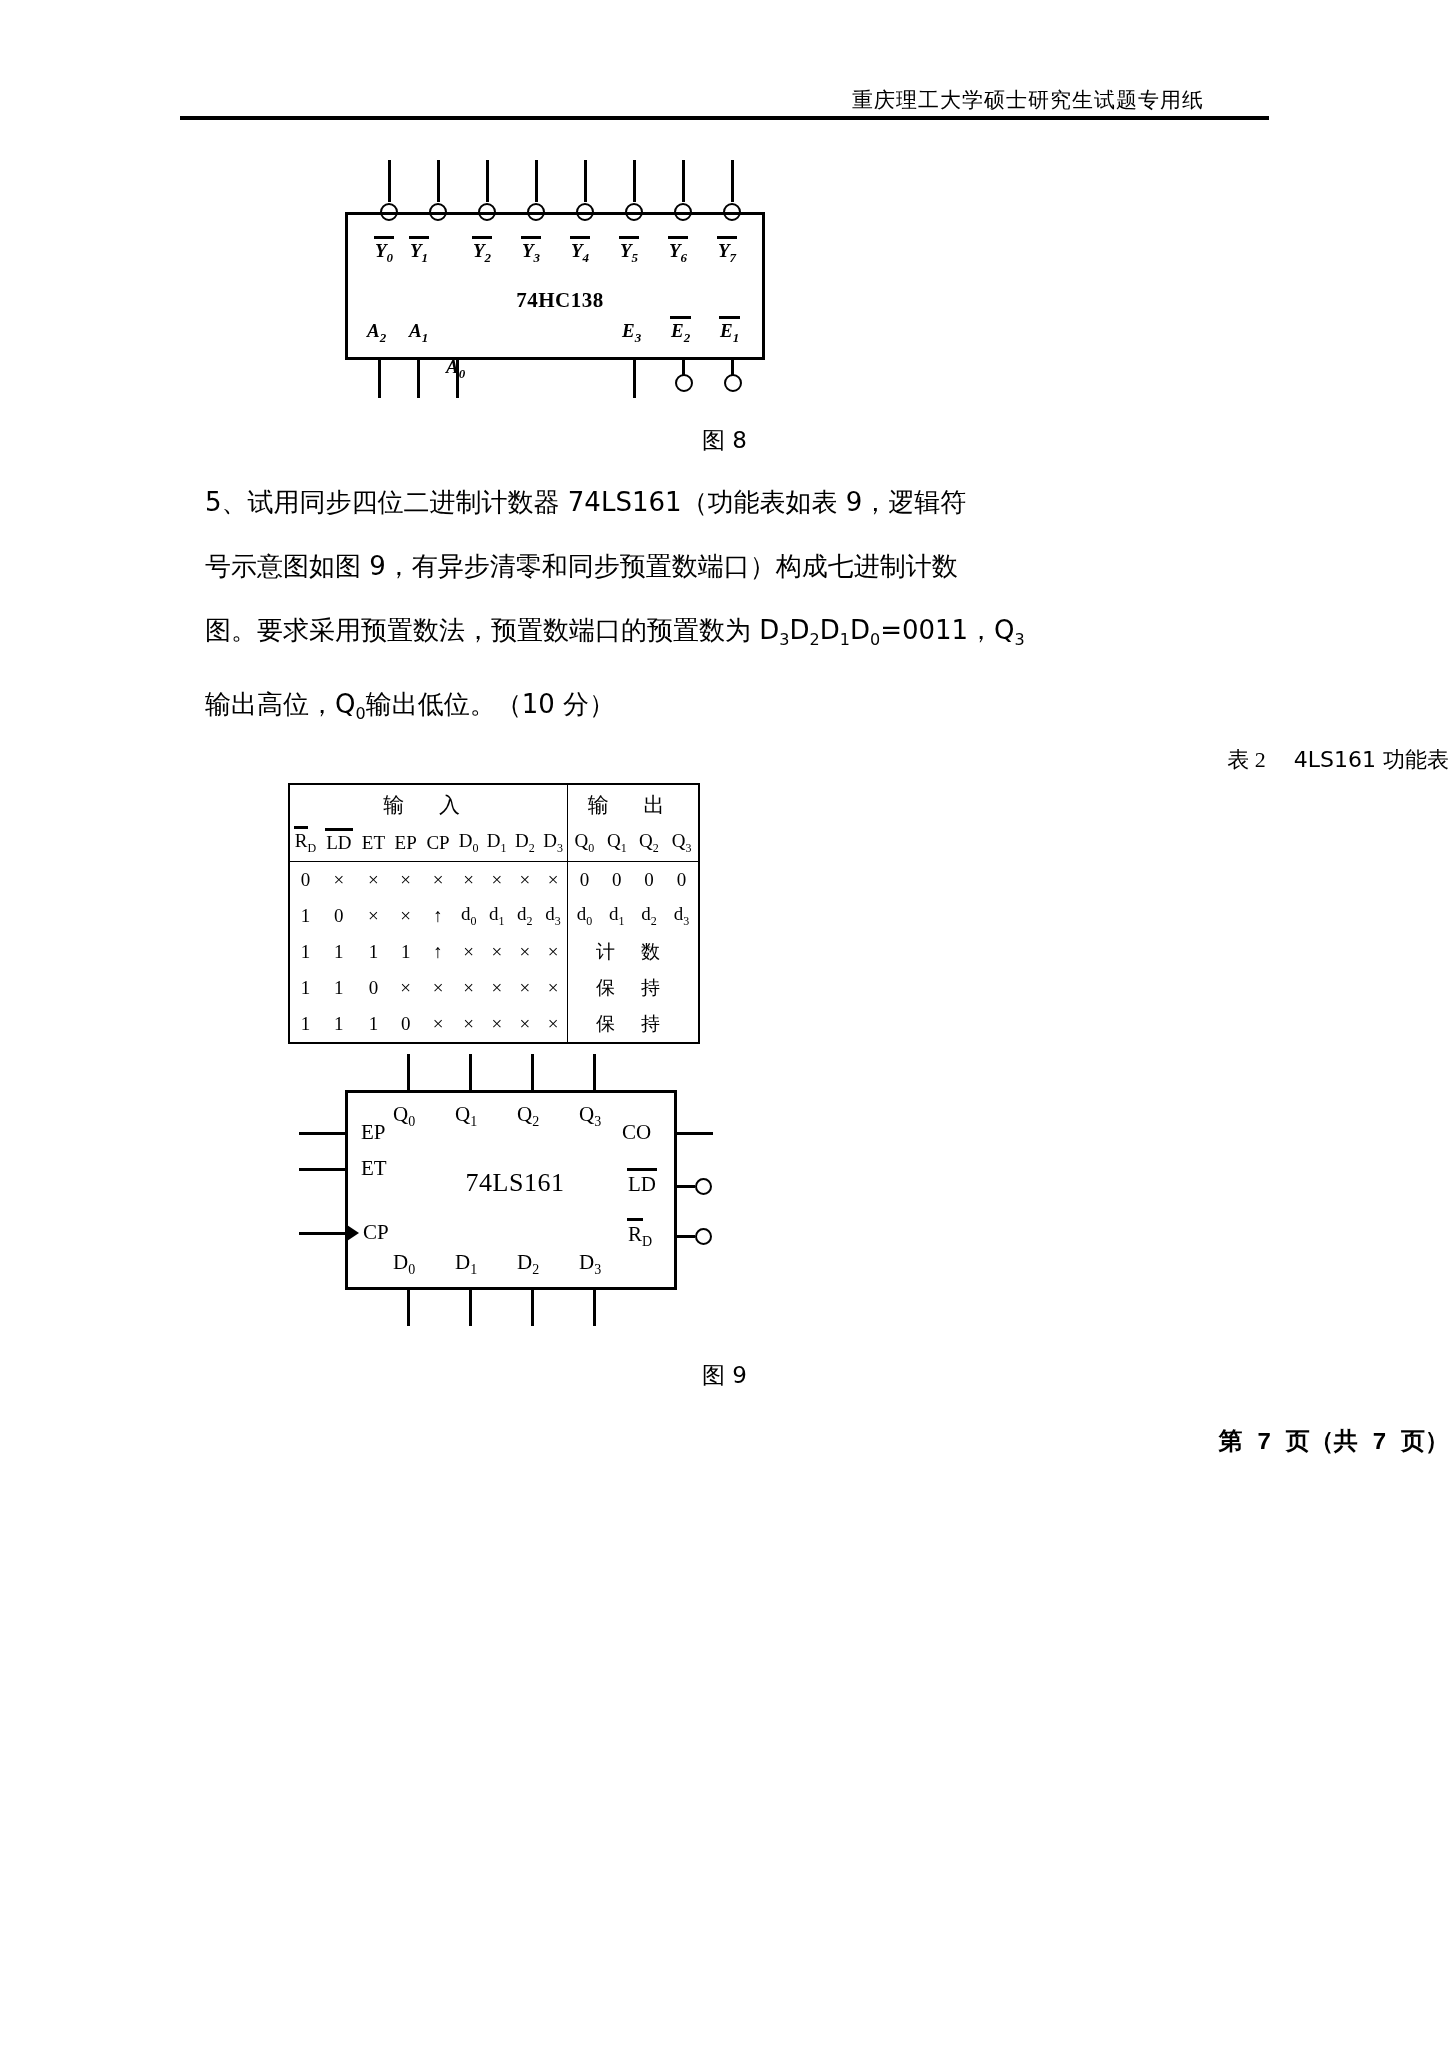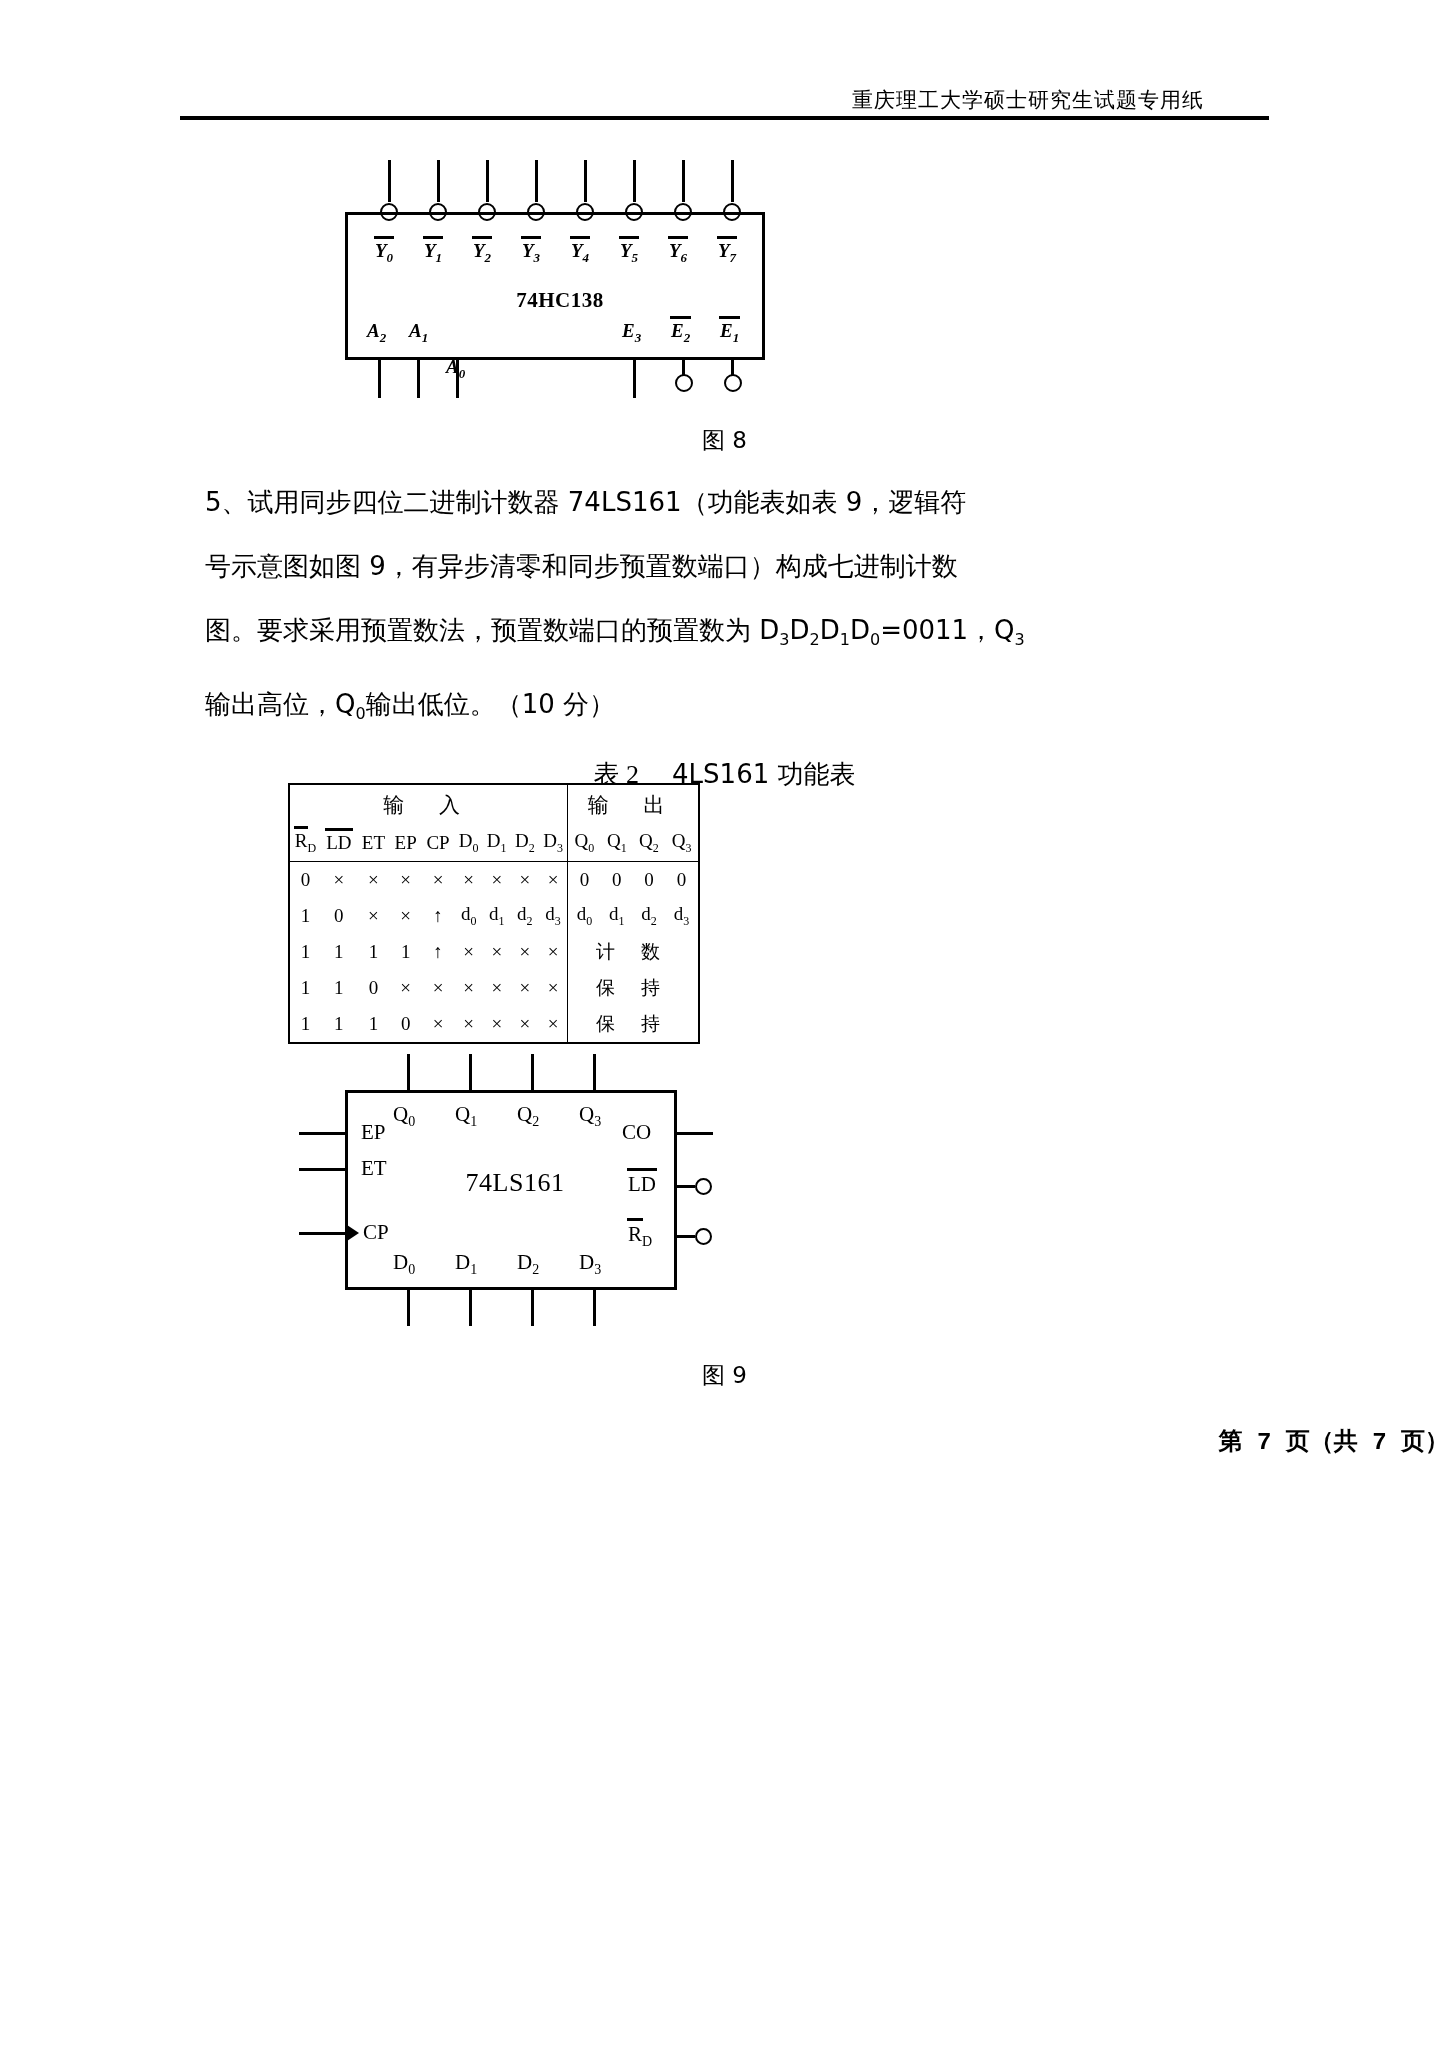--- a/index.html
+++ b/index.html
@@ -77,22 +77,22 @@
     position:absolute;left:205px;top:470px;width:1045px;
     font-size:26px;line-height:64px;
     font-family:"DejaVu Sans","Liberation Sans",sans-serif;
     text-align:justify;
   }
   .qtext .ln{display:block;white-space:nowrap;}
   .qsub{font-size:16px;vertical-align:sub;}
 
   
   .tcap{
-    position:absolute;left:0;right:0;top:745px;text-align:center;
-    font-size:26px;font-family:"DejaVu Sans","Liberation Sans",sans-serif;margin-top:12px;
+    position:absolute;left:0;right:0;top:745px;text-align:right;
+    font-size:22px;font-family:"DejaVu Sans","Liberation Sans",sans-serif;
   }
   .tcap .tnum{font-family:"Liberation Serif",serif;}
   .tbl{
     position:absolute;left:288px;top:783px;width:412px;
     border-collapse:collapse;
     font-family:"Liberation Serif",serif;
     background:#fff;
   }
   .tbl td,.tbl th{
     border:0;padding:0;text-align:center;vertical-align:middle;
@@ -183,21 +183,21 @@
     <div class="bub" style="left:231px;top:43px;"></div>
     <div class="bub" style="left:280px;top:43px;"></div>
     <div class="bub" style="left:329px;top:43px;"></div>
     <div class="bub" style="left:378px;top:43px;"></div>
 
     <div class="chip8"></div>
 
     <div class="ylab" style="left:30px;">
       <span class="ovl"><span>Y<span class="sub">0</span></span></span>
     </div>
-    <div class="ylab" style="left:79px;">
+    <div class="ylab" style="left:65px;">
       <span class="ovl"><span>Y<span class="sub">1</span></span></span>
     </div>
     <div class="ylab" style="left:128px;">
       <span class="ovl"><span>Y<span class="sub">2</span></span></span>
     </div>
     <div class="ylab" style="left:177px;">
       <span class="ovl"><span>Y<span class="sub">3</span></span></span>
     </div>
     <div class="ylab" style="left:226px;">
       <span class="ovl"><span>Y<span class="sub">4</span></span></span>

